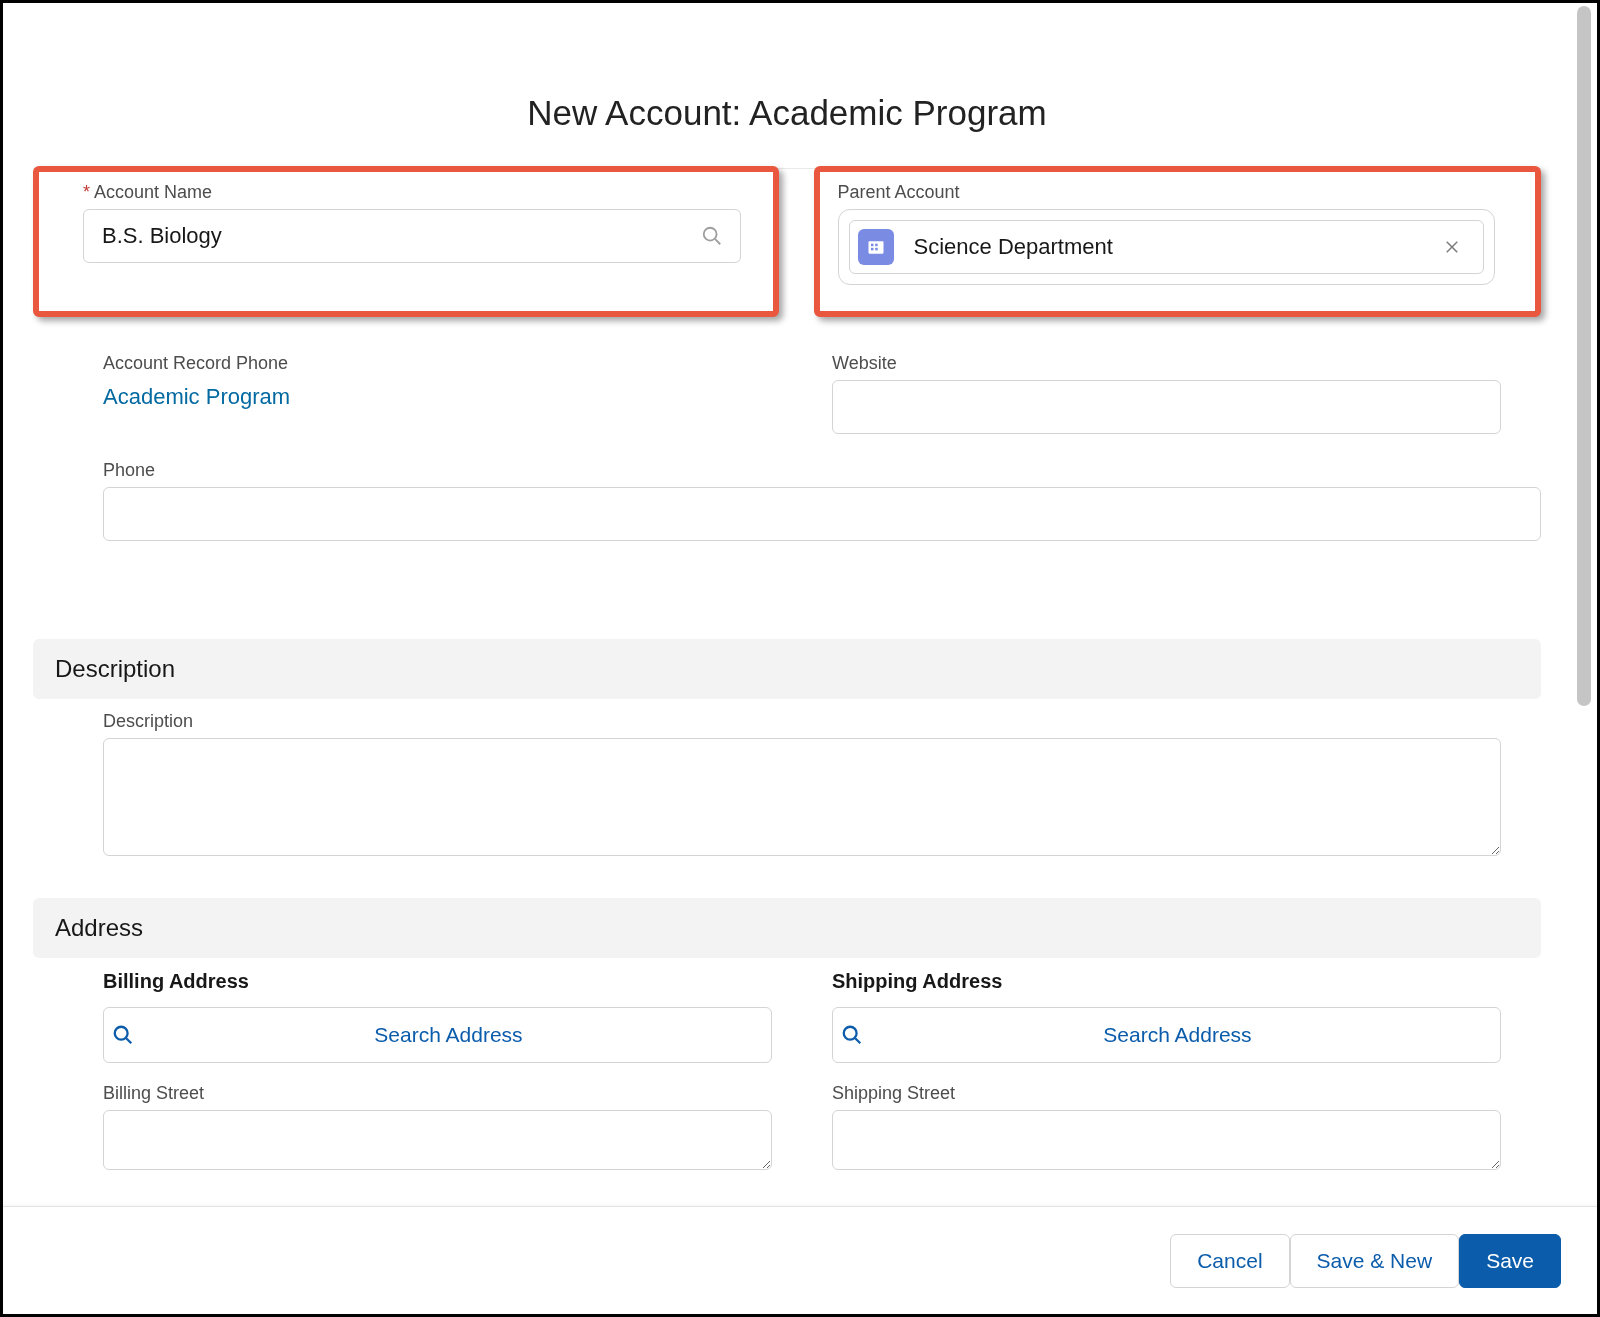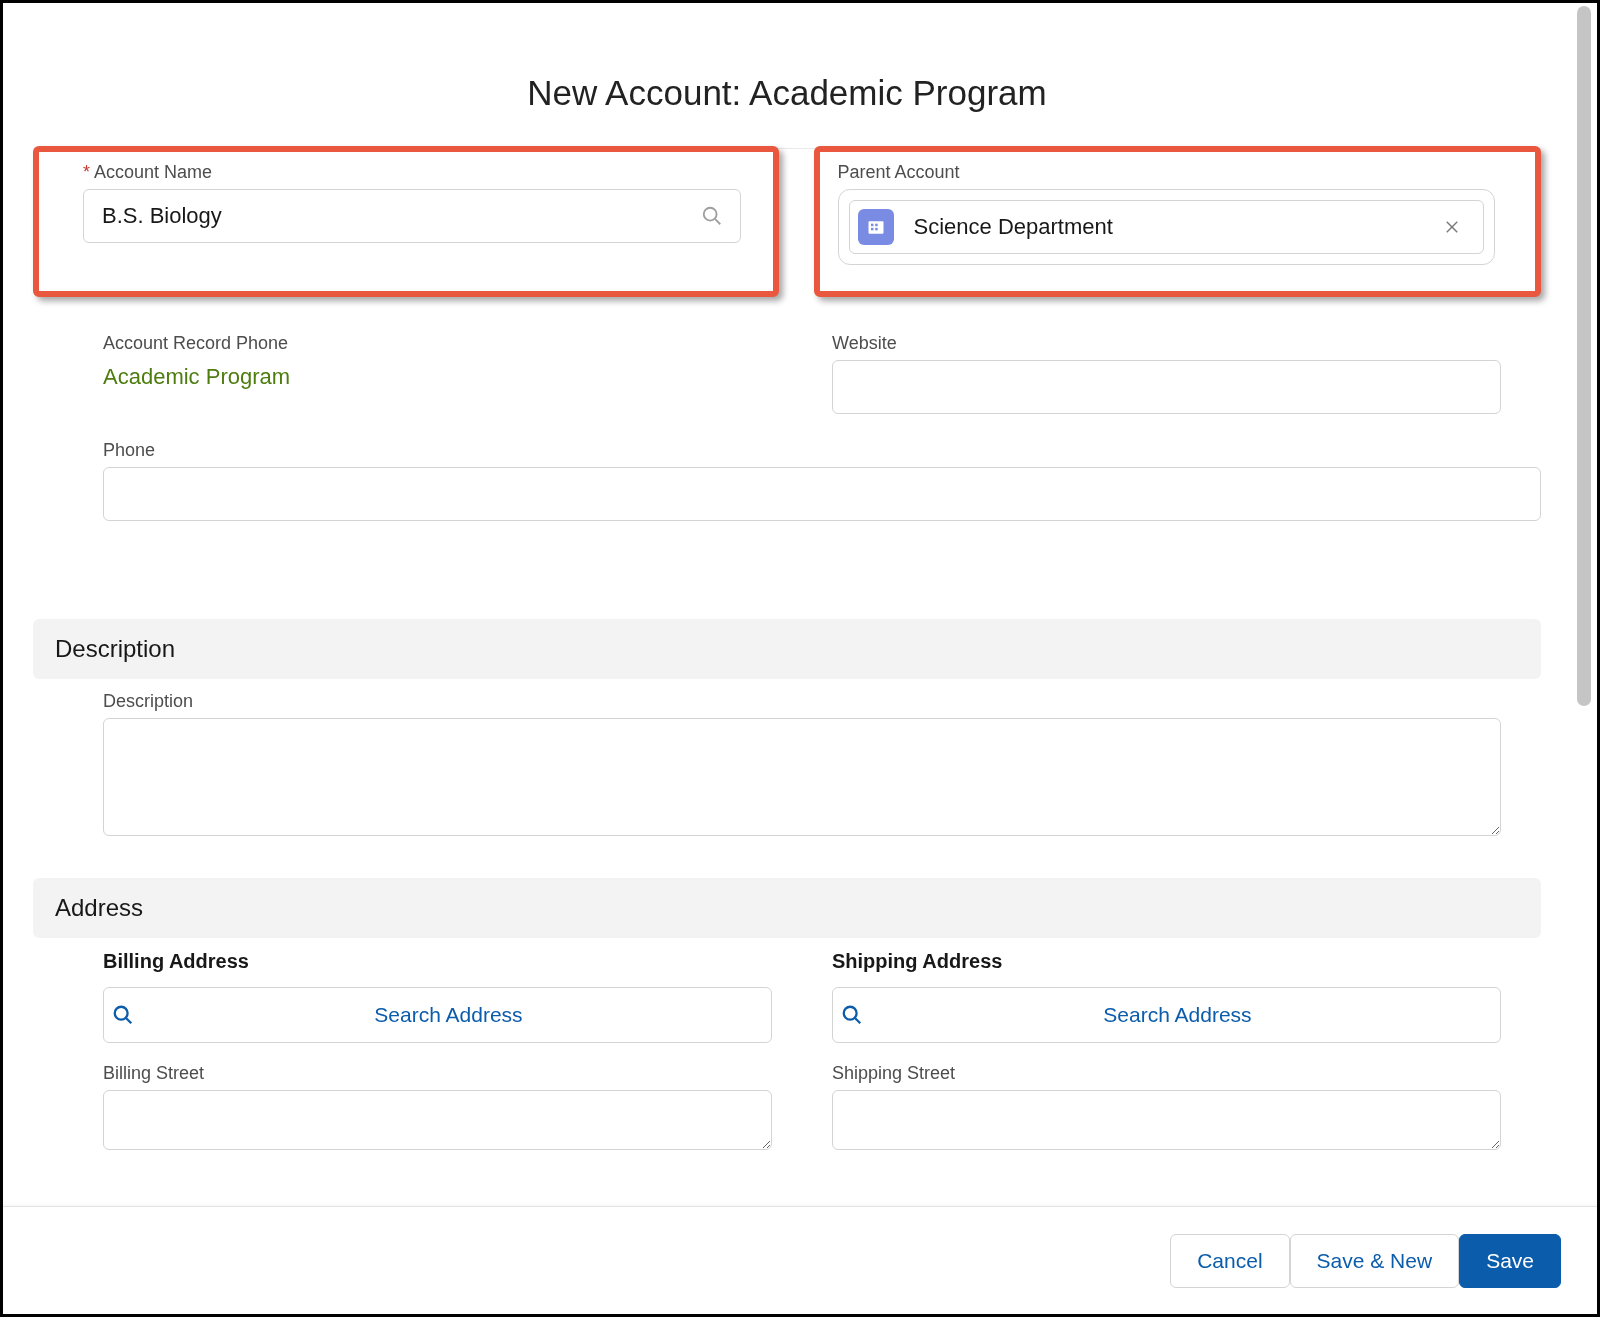--- a/index.html
+++ b/index.html
@@ -36,21 +36,21 @@
     .modal-area {
       position: absolute;
       top: 0; left: 0; right: 26px; bottom: 0;
       overflow: hidden;
     }
     .modal-title {
       text-align: center;
       font-size: 35px;
       font-weight: 400;
       color: #222;
-      margin-top: 70px;
+      margin-top: 90px;
       margin-bottom: 35px;
     }
     .title-underline {
       border-bottom: 1px solid #eae9e9;
       margin: 0 30px;
     }
     .form-body { padding: 0 30px; }
     .row {
       display: flex;
       gap: 60px;
@@ -125,21 +125,21 @@
       display: flex;
       align-items: center;
       justify-content: center;
       margin-right: 20px;
     }
     .pill-label { font-size: 22px; color: #181818; flex: 1; }
     .pill-remove { color: #7a7a7a; cursor: pointer; padding: 4px 8px; }
 
     .static-value {
       font-size: 22px;
-      color: #4d7c0f;
+      color: #0369a1;
       padding-top: 4px;
     }
 
     .section-header {
       background: #f3f3f3;
       border-radius: 6px;
       padding: 16px 22px;
       font-size: 24px;
       color: #181818;
       margin: 38px 0 12px 0;

